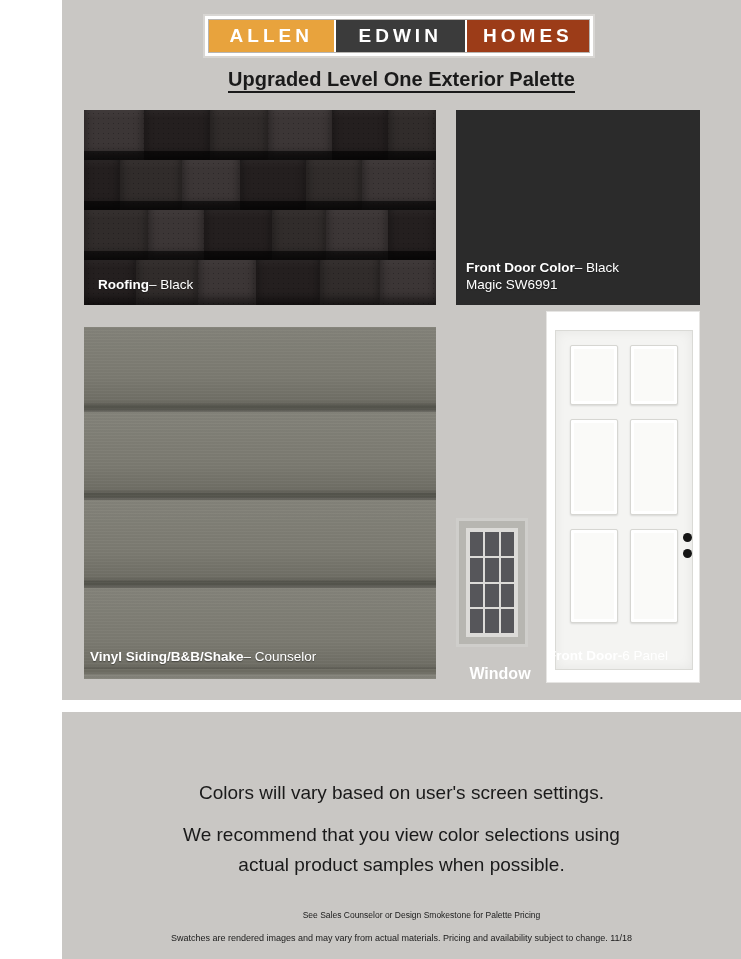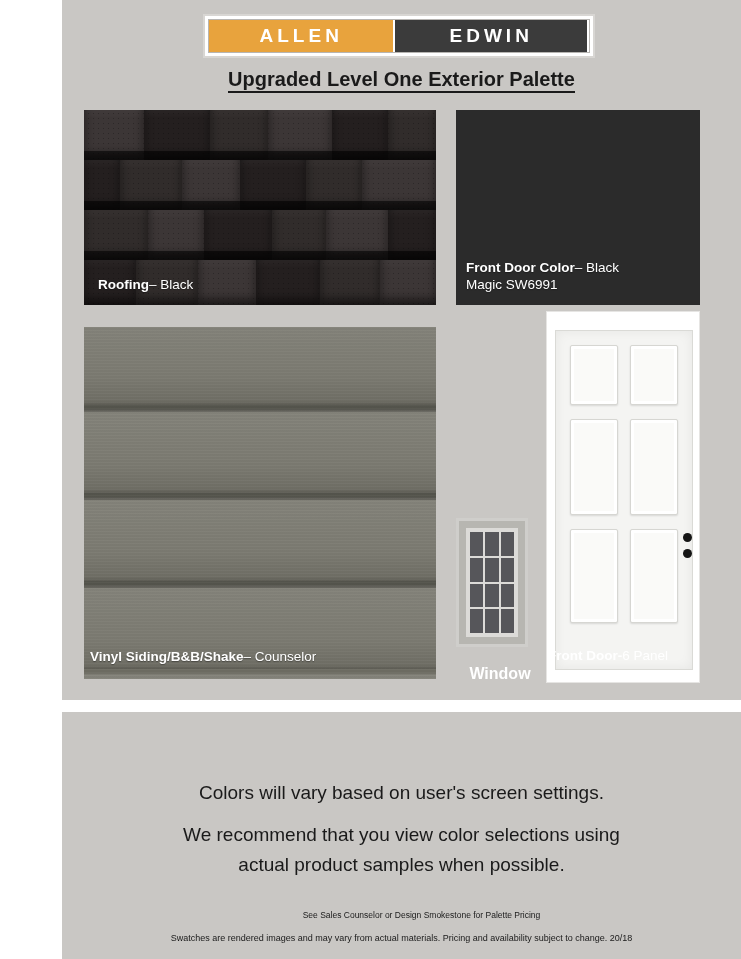--- a/index.html
+++ b/index.html
@@ -294,20 +294,21 @@
 
   <div class="left-gutter"></div>
   <div class="main-panel"></div>
   <div class="gap-strip"></div>
   <div class="bottom-panel"></div>
 
   <div class="logo-wrap">
     <div class="logo-inner">
       <div class="logo-seg allen">ALLEN</div>
       <div class="logo-seg edwin">EDWIN</div>
+      <div class="logo-seg homes">HOMES</div>
     </div>
   </div>
 
   <div class="title">
     <span>Upgraded Level One Exterior Palette</span>
   </div>
 
   <div class="tile" id="roofing">
     <div class="shingle-row" style="top:0px">
       <div class="shingle light" style="left:0px;width:60px"></div>
@@ -408,15 +409,15 @@
     <b>Front Door-</b><span>6 Panel</span>
   </div>
 
   <div class="disclaimer-1">Colors will vary based on user's screen settings.</div>
   <div class="disclaimer-2">
     <div>We recommend that you view color selections using</div>
     <div>actual product samples when possible.</div>
   </div>
 
   <div class="fineprint-1">See Sales Counselor or Design Smokestone for Palette Pricing</div>
-  <div class="fineprint-2">Swatches are rendered images and  may vary from actual materials. Pricing and availability subject to change. 20/18</div>
+  <div class="fineprint-2">Swatches are rendered images and  may vary from actual materials. Pricing and availability subject to change. 11/18</div>
 
 </div>
 
 </body></html>

